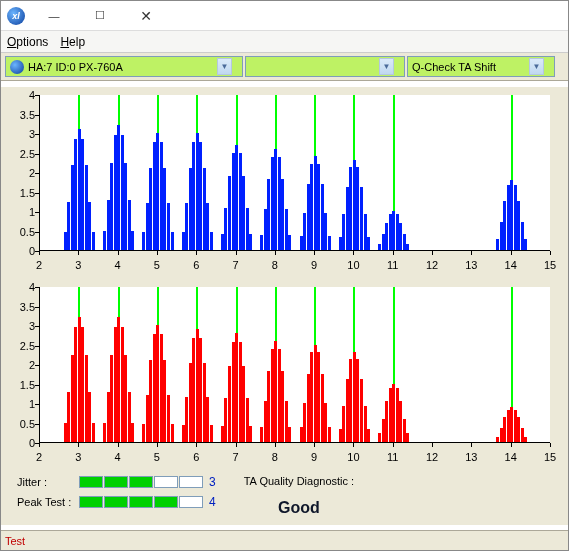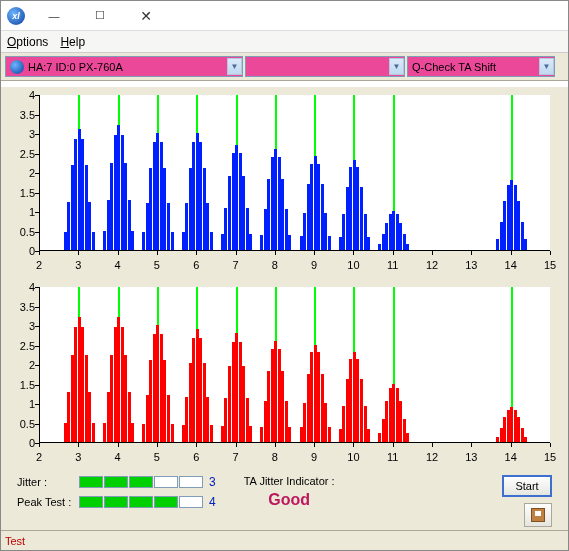--- a/index.html
+++ b/index.html
@@ -7,21 +7,21 @@
   .titlebar { height: 30px; background: #fff; display: flex; align-items: center; border-bottom: 1px solid #ddd; }
   .appicon { width: 18px; height: 18px; margin: 0 6px; border-radius: 50%; background: radial-gradient(circle at 35% 35%, #6bb5ff, #0a3d9c); display: flex; align-items: center; justify-content: center; color: #fff; font-size: 9px; font-weight: bold; font-style: italic; }
   .title { flex: 1; font-size: 12px; }
   .winbtns { display: flex; }
   .winbtn { width: 46px; height: 30px; display: flex; align-items: center; justify-content: center; font-family: Arial; font-size: 11px; color: #333; }
   .winbtn.close { font-size: 14px; }
   .menubar { height: 22px; display: flex; align-items: center; padding: 0 6px; gap: 12px; border-bottom: 1px solid #ccc; background: #f6f6f4; }
   .menuitem { font-size: 12px; }
   .menuitem u { text-decoration: underline; }
   .toolbar { height: 28px; background: #ECE9D8; border-bottom: 1px solid #aca899; display: flex; align-items: center; padding: 2px 4px; gap: 2px; }
-  .combo { height: 21px; background: #ec4899; border: 1px solid #7f9db9; display: flex; align-items: center; padding: 0 0 0 4px; font-size: 11px; }
+  .combo { height: 21px; background: #bef264; border: 1px solid #7f9db9; display: flex; align-items: center; padding: 0 10px 0 4px; font-size: 11px; }
   .combo .arrow { margin-left: auto; width: 15px; height: 17px; background: linear-gradient(#dbeaf9, #c0d8f0); border: 1px solid #b4c7e0; display: flex; align-items: center; justify-content: center; color: #4a6a99; font-size: 8px; }
   .combo.device { width: 238px; }
   .combo.device .devicon { width: 14px; height: 14px; border-radius: 50%; background: radial-gradient(circle at 35% 35%, #6bb5ff, #0a3d9c); margin-right: 4px; display: flex; align-items:center; justify-content:center;}
   .combo.func { width: 160px; }
   .combo.test { width: 148px; }
   .workarea { background: #ECE9D8; position: relative; }
   .chart { position: relative; margin: 6px 10px 0 10px; height: 186px; }
   .plot { position: absolute; left: 28px; top: 8px; right: 8px; bottom: 22px; background: #fff; border-left: 1px solid #000; border-bottom: 1px solid #000; }
   .ytick { position: absolute; left: 0; width: 24px; text-align: right; font-size: 11px; color: #000; transform: translateY(-50%); }
   .xtick { position: absolute; bottom: 2px; font-size: 11px; transform: translateX(-50%); }
@@ -32,21 +32,21 @@
   .bottompanel { padding: 10px 16px 8px 16px; display: flex; align-items: flex-start; }
   .metrics { display: flex; flex-direction: column; gap: 6px; }
   .metricrow { display: flex; align-items: center; }
   .metriclabel { width: 62px; text-align: left; font-size: 11px; }
   .boxes { display: flex; gap: 1px; }
   .box { width: 24px; height: 12px; border: 1px solid #7f9db9; background: #fff; }
   .box.fill { background: #00d000; }
   .metricval { margin-left: 6px; color: #0020c0; font-size: 12px; }
   .quality { margin-left: 28px; text-align: center; }
   .qlabel { font-size: 11px; }
-  .qval { color: #be185d; font-size: 16px; font-weight: bold; margin-top: 4px; }
+  .qval { color: #0f172a; font-size: 16px; font-weight: bold; margin-top: 12px; }
   .rightbtns { margin-left: auto; display: flex; flex-direction: column; align-items: flex-end; gap: 6px; }
   .btn { width: 50px; height: 22px; border: 1px solid #7f9db9; background: linear-gradient(#fefefe,#e6e6e0); font-size: 11px; display: flex; align-items: center; justify-content: center; }
   .btn.primary { border: 2px solid #3d6fd0; background: linear-gradient(#fefefe,#e6e6e0); }
   .iconbtn { width: 28px; height: 24px; border: 1px solid #aca899; background: linear-gradient(#fefefe,#e6e6e0); display: flex; align-items: center; justify-content: center; }
   .saveicon { width: 14px; height: 14px; background: #c08040; border: 1px solid #805020; position: relative; }
   .saveicon::after { content:""; position:absolute; top:2px; left:3px; right:3px; height:5px; background:#fff; }
   .statusbar { position: absolute; left:1px; right:1px; bottom: 1px; height: 20px; border-top: 1px solid #aca899; background: #ECE9D8; display: flex; align-items: center; padding: 0 4px; }
   .status { color: #c00000; font-size: 11px; }
 </style>
 </head>
@@ -402,27 +402,21 @@
             <span class="box fill"></span>
             <span class="box fill"></span>
             <span class="box fill"></span>
             <span class="box fill"></span>
             <span class="box"></span>
           </span>
         <span class="metricval">4</span>
       </div>
     </div>
     <div class="quality">
-      <div class="qlabel">TA Jitter Indicator :</div>
+      <div class="qlabel">TA Quality Diagnostic :</div>
       <div class="qval">Good</div>
-    </div>
-    <div class="rightbtns">
-      <div class="btn primary">Start</div>
-      <div class="iconbtn">
-        <div class="saveicon"></div>
-      </div>
     </div>
   </div>
 </div>
 
 <div class="statusbar">
   <span class="status">Test</span>
 </div>
 
 </body></html>

